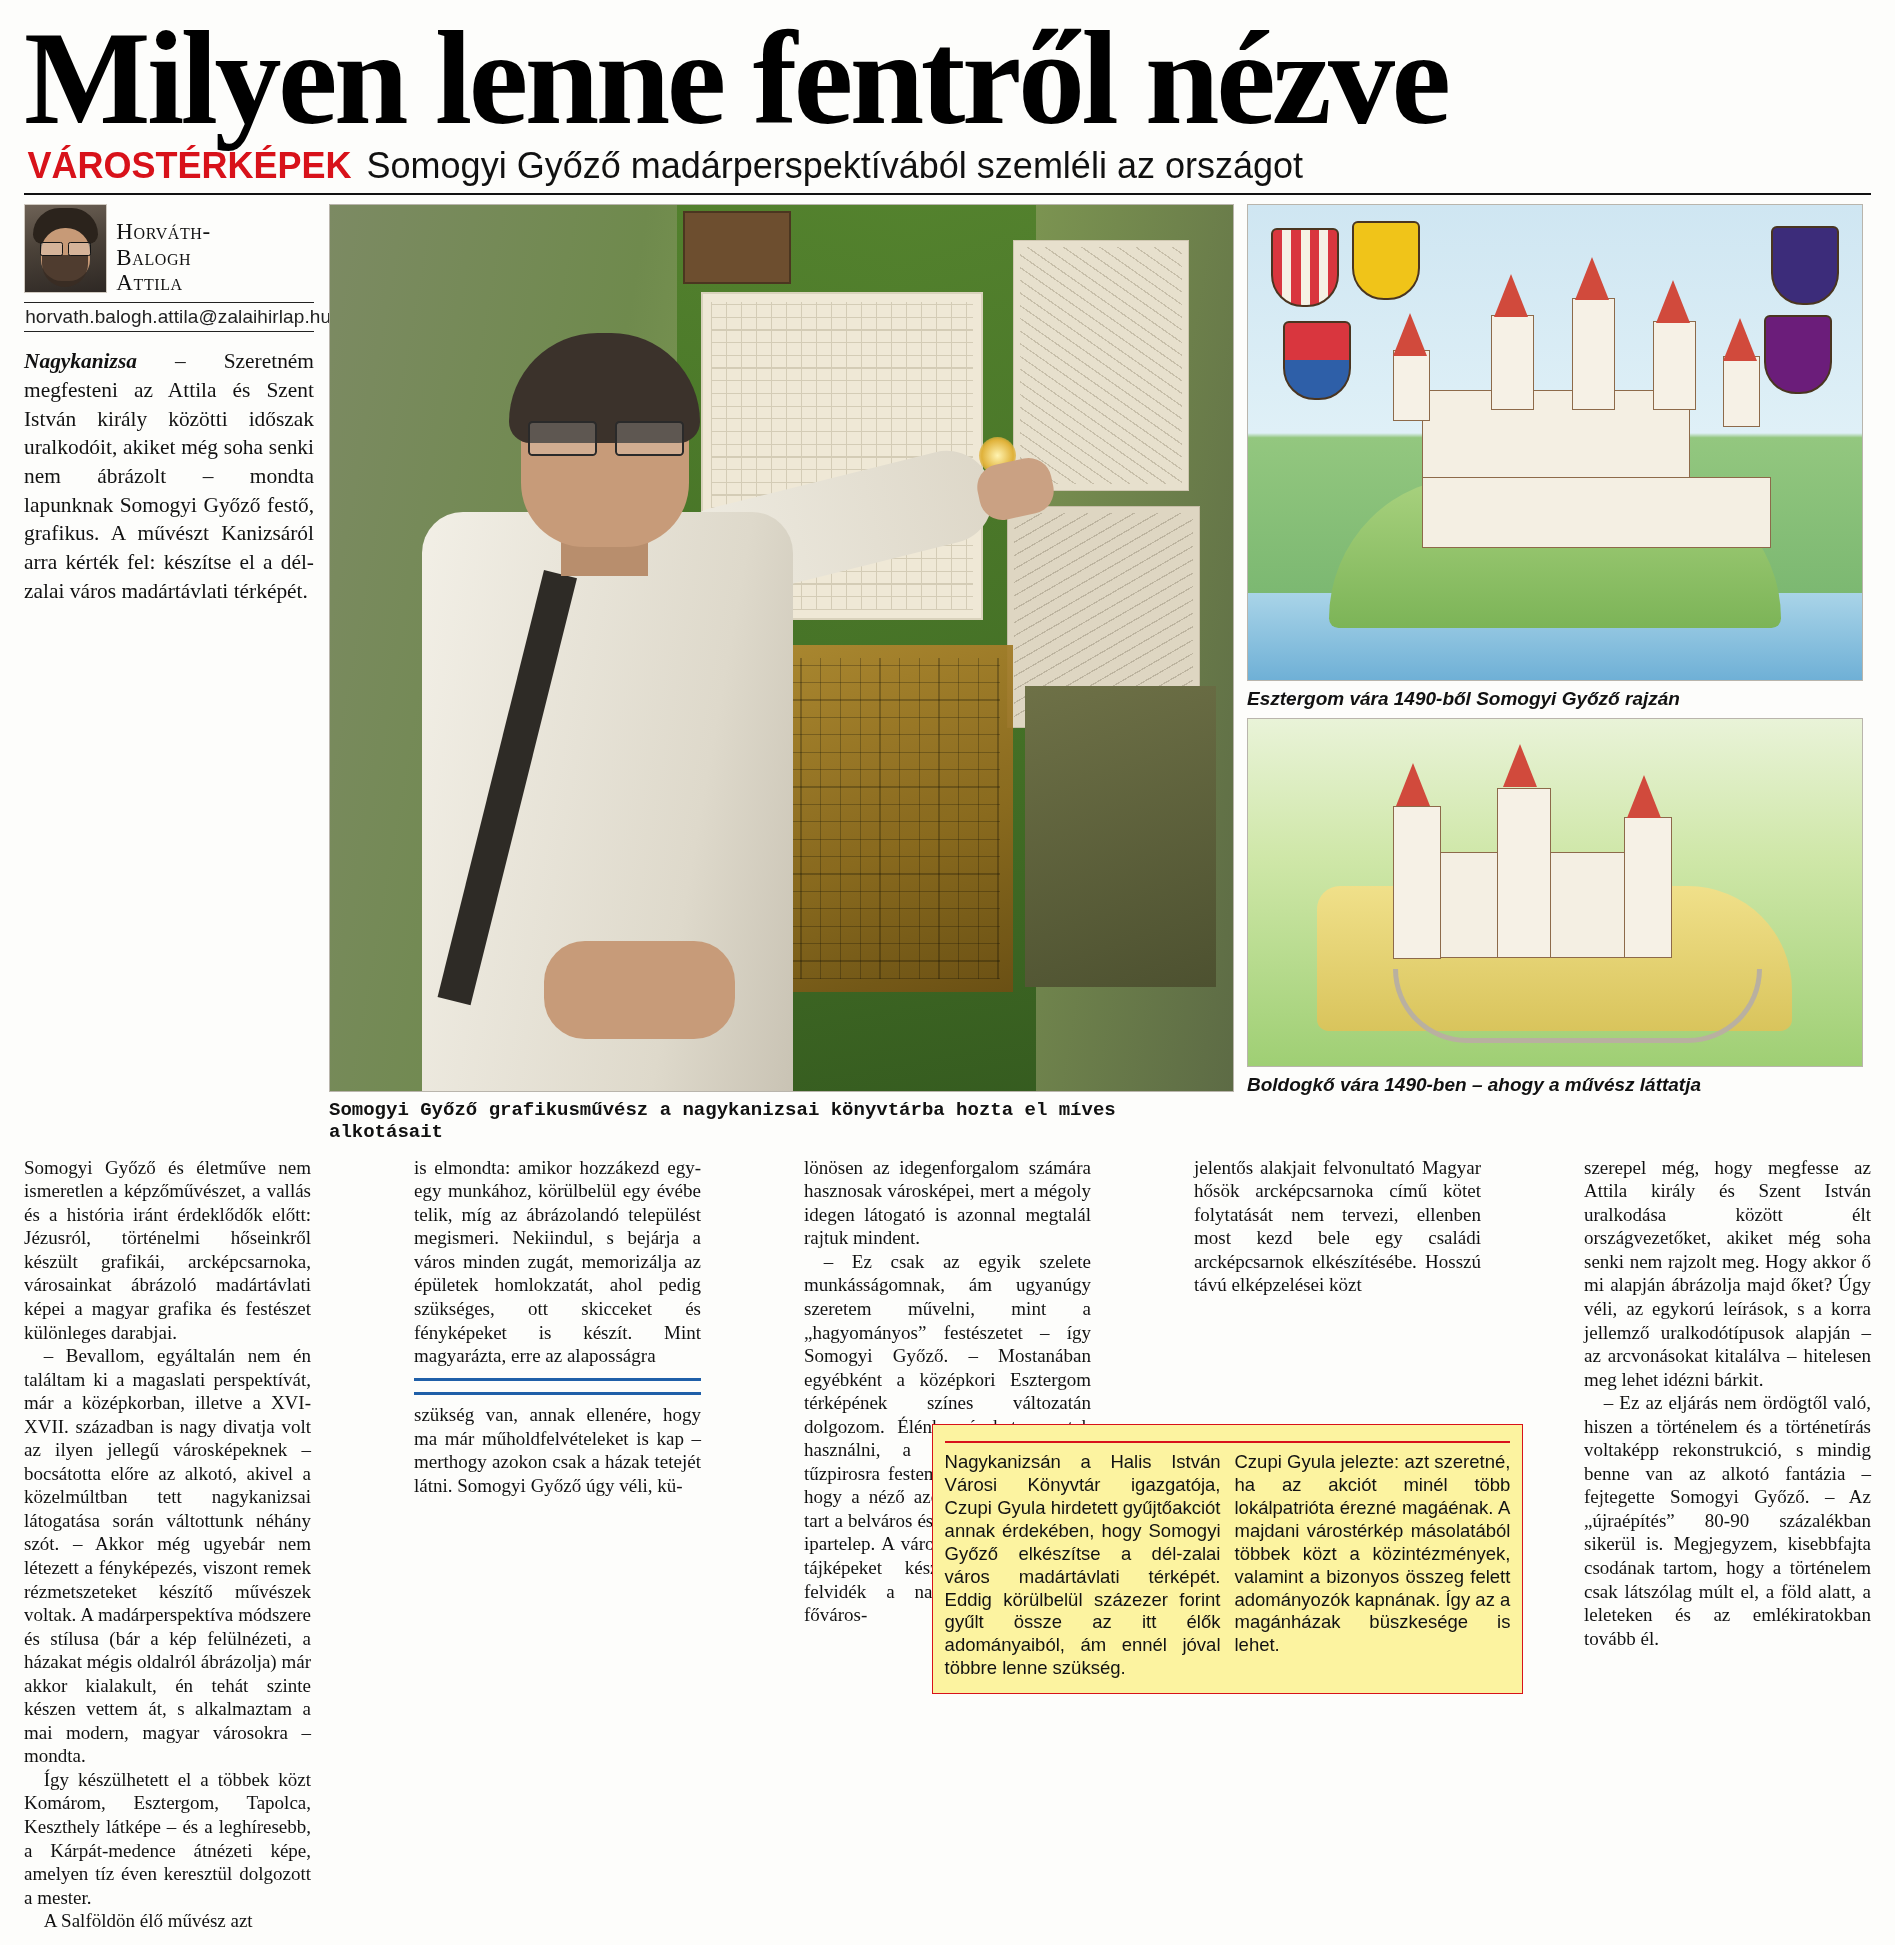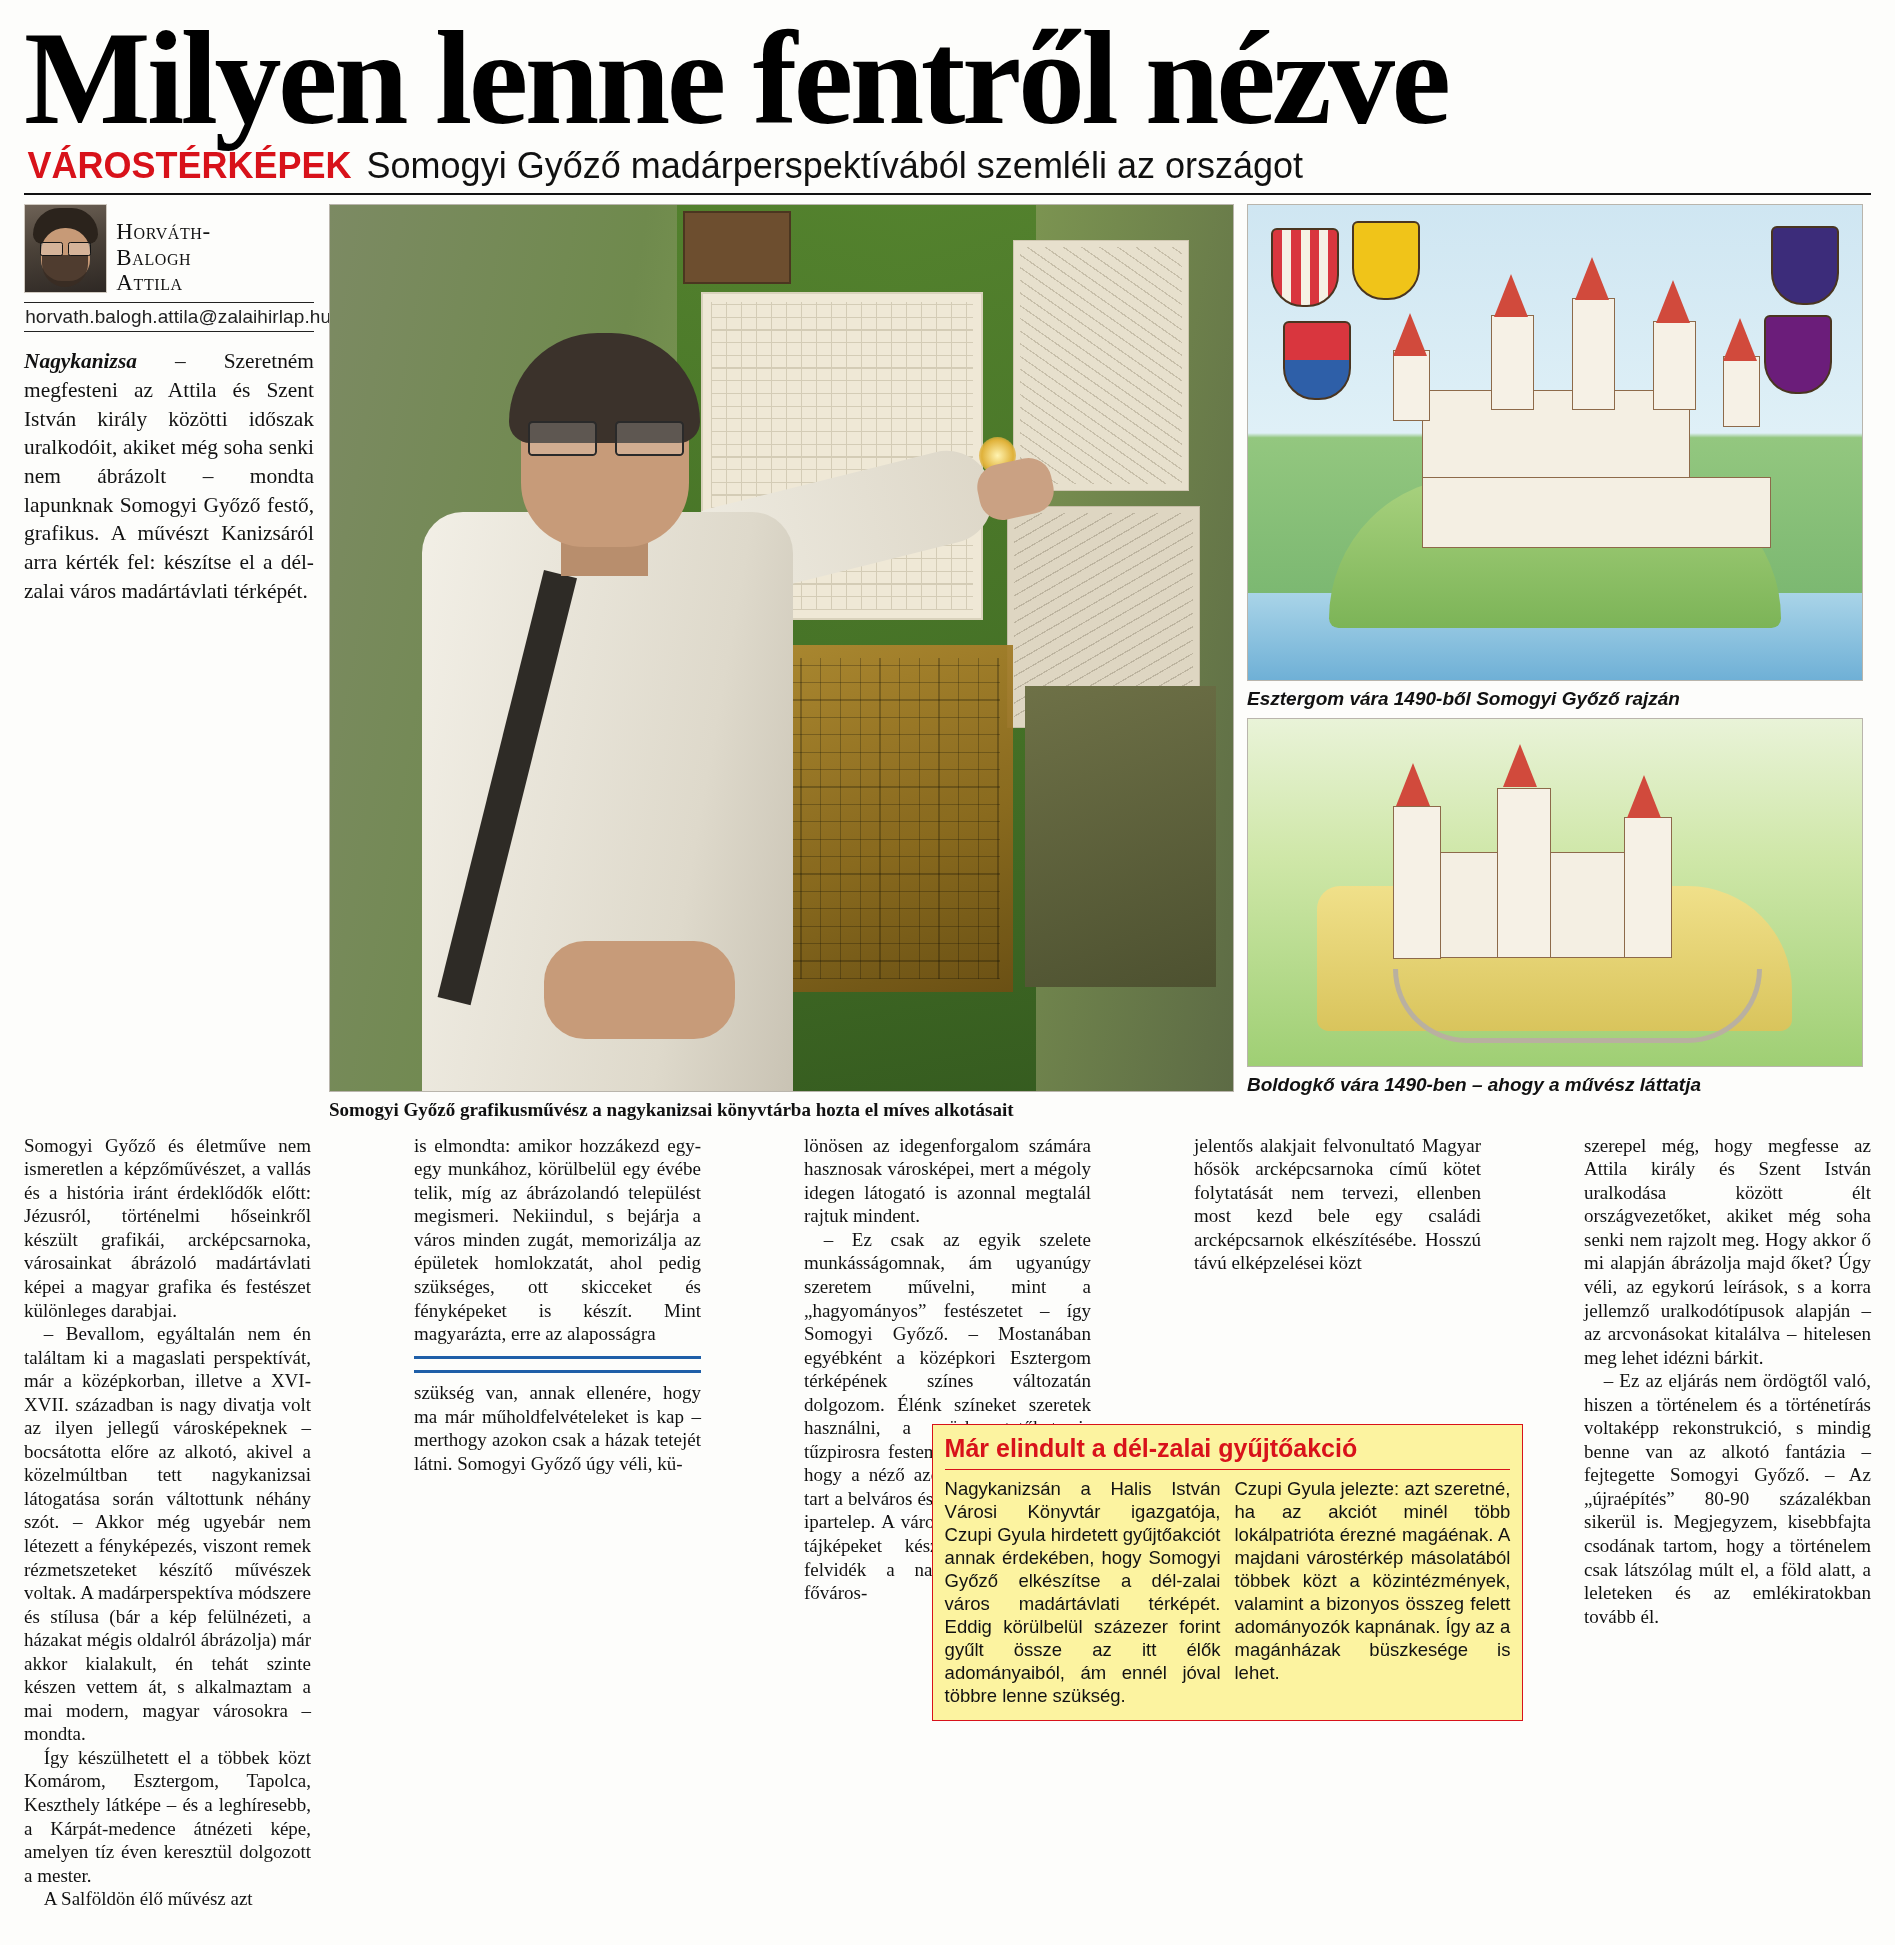--- a/index.html
+++ b/index.html
@@ -141,21 +141,21 @@
   .pm-hand{position:absolute;left:579px;top:192px;width:75px;height:56px;background:#caa183;border-radius:23px;transform:rotate(-12deg);}
   .pm-head{position:absolute;left:122px;top:87px;width:168px;height:191px;background:#c79b79;border-radius:81px 81px 64px 64px;}
   .pm-hair{position:absolute;left:110px;top:64px;width:191px;height:110px;background:#3b322b;border-radius:96px 96px 23px 23px;}
   .pm-glasses{position:absolute;left:129px;top:152px;width:156px;height:31px;}
   .pm-glasses span{position:absolute;top:0;width:65px;height:31px;border:2.9px solid #2a2a2a;border-radius:4.6px;background:rgba(255,255,255,.18);}
   .pm-glasses span.l{left:0}.pm-glasses span.r{right:0}
   .pm-neck{position:absolute;left:162px;top:255px;width:87px;height:52px;background:#b88e6d;}
   .pm-strap{position:absolute;left:145px;top:301px;width:34px;height:440px;background:#2e2b26;transform:rotate(14deg);transform-origin:top left;}
   .pm-belly{position:absolute;left:145px;top:672px;width:191px;height:98px;background:#c79b79;border-radius:41px;}
   .photo-caption{
-    font-family:Liberation Serif, serif;
+    font-family:Liberation Mono, monospace;
     font-weight:bold;
     font-size:19px;
     margin-top:7px;
     color:#111;
   }
 
   .art-box{border:0.6px solid #b9b5ac;position:relative;overflow:hidden;}
   .art1{width:614px;height:475px;background:linear-gradient(180deg,#cfe6f2 0%,#dff0f7 48%,#93c77f 49%,#6fb06a 100%);}
   .art2{width:614px;height:347px;background:linear-gradient(180deg,#e9f3d8 0%,#cfe7a8 40%,#9fcf74 100%);margin-top:8px;}
   .art-cap{
@@ -373,21 +373,20 @@
       <p class="noind">jelentős alakjait felvonultató Magyar hősök arcképcsarnoka című kötet folytatását nem tervezi, ellenben most kezd bele egy családi arcképcsarnok elkészítésébe. Hosszú távú elképzelései közt</p>
     </div>
 
     <div class="bcol">
       <p class="noind">szerepel még, hogy megfesse az Attila király és Szent István uralkodása között élt országvezetőket, akiket még soha senki nem rajzolt meg. Hogy akkor ő mi alapján ábrázolja majd őket? Úgy véli, az egykorú leírások, s a korra jellemző uralkodótípusok alapján – az arcvonásokat kitalálva – hitelesen meg lehet idézni bárkit.</p>
       <p>– Ez az eljárás nem ördögtől való, hiszen a történelem és a történetírás voltaképp rekonstrukció, s mindig benne van az alkotó fantázia – fejtegette Somogyi Győző. – Az „újraépítés” 80-90 százalékban sikerül is. Megjegyzem, kisebbfajta csodának tartom, hogy a történelem csak látszólag múlt el, a föld alatt, a leleteken és az emlékiratokban tovább él.</p>
     </div>
   </div>
 
   <div class="yellowbox" style="position:absolute;left:932px;top:1424px;width:591px;">
-    <div class="yb-title">Már elindult a dél-zalai gyűjtőakció</div>
     <div class="yb-rule"></div>
     <div class="yb-cols">
       <div class="yb-col">Nagykanizsán a Halis István Városi Könyvtár igazgatója, Czupi Gyula hirdetett gyűjtőakciót annak érdekében, hogy Somogyi Győző elkészítse a dél-zalai város madártávlati térképét. Eddig körülbelül százezer forint gyűlt össze az itt élők adományaiból, ám ennél jóval többre lenne szükség.</div>
       <div class="yb-col">Czupi Gyula jelezte: azt szeretné, ha az akciót minél több lokálpatrióta érezné magáénak. A majdani várostérkép másolatából többek közt a közintézmények, valamint a bizonyos összeg felett adományozók kapnának. Így az a magánházak büszkesége is lehet.</div>
     </div>
   </div>
 
 </div>
 
 

